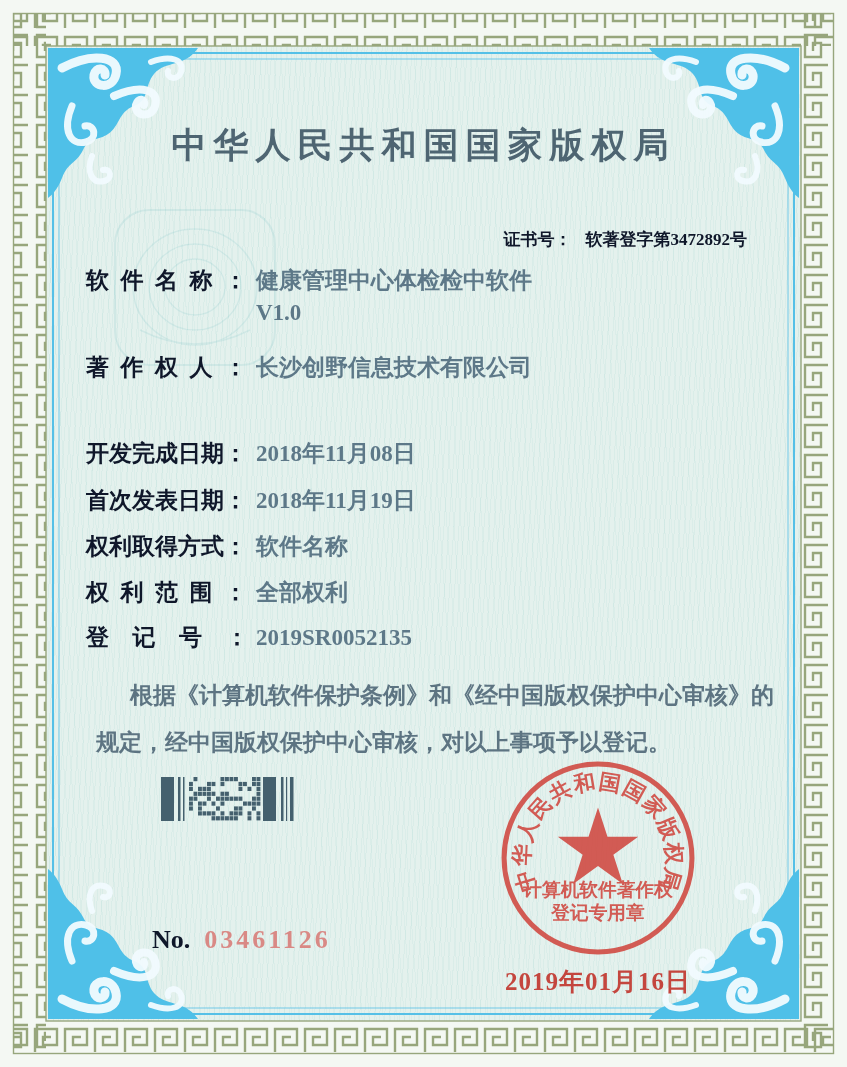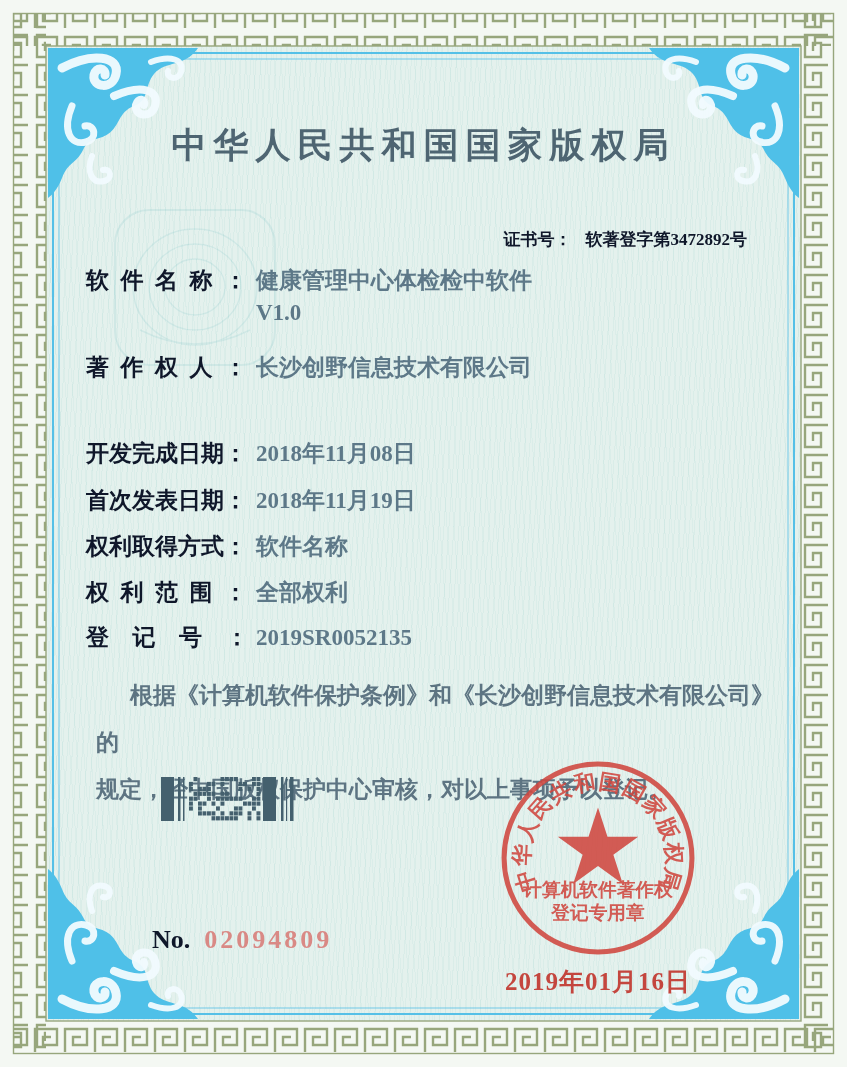--- a/index.html
+++ b/index.html
@@ -164,21 +164,21 @@
     </div>
 
     <div class="row" style="top:622px">
       <span class="label sp3">登记号：</span>
       <span class="value">
           <span class="vline">2019SR0052135</span>
         </span>
     </div>
 
     <div class="statement">
-      <div class="l1">根据《计算机软件保护条例》和《长沙创野信息技术有限公司》的</div>
+      <div class="l1">根据《计算机软件保护条例》和《经中国版权保护中心审核》的</div>
       <div class="l2">规定，经中国版权保护中心审核，对以上事项予以登记。</div>
     </div>
 
     <svg class="barcode" width="140" height="44" viewBox="0 0 140 44">
       <g fill="#44606e">
         <rect x="0" y="0" width="13" height="44"></rect>
         <rect x="17" y="0" width="2.5" height="44"></rect>
         <rect x="22" y="0" width="1.5" height="44"></rect>
         <rect x="102" y="0" width="13" height="44"></rect>
         <rect x="120" y="0" width="2.5" height="44"></rect>
@@ -272,17 +272,17 @@
       <text text-anchor="middle" font-size="21.5" font-weight="700" fill="#d0473f" letter-spacing="1.5" font-family="Liberation Serif, DejaVu Serif, serif">
         <textPath href="#sealArc" startOffset="50%">中华人民共和国国家版权局</textPath>
       </text>
       <text x="100" y="138" text-anchor="middle" font-size="18.5" font-weight="700" fill="#d0473f" font-family="Liberation Serif, DejaVu Serif, serif">计算机软件著作权</text>
       <text x="100" y="160" text-anchor="middle" font-size="18.5" font-weight="700" fill="#d0473f" font-family="Liberation Serif, DejaVu Serif, serif">登记专用章</text>
     </svg>
 
     <div class="issue-date">2019年01月16日</div>
 
     <div class="serial">
-      <span class="no">No.</span><span class="num">02094809</span>
+      <span class="no">No.</span><span class="num">03461126</span>
     </div>
 
   </div>
 </div>
 
 </body></html>

